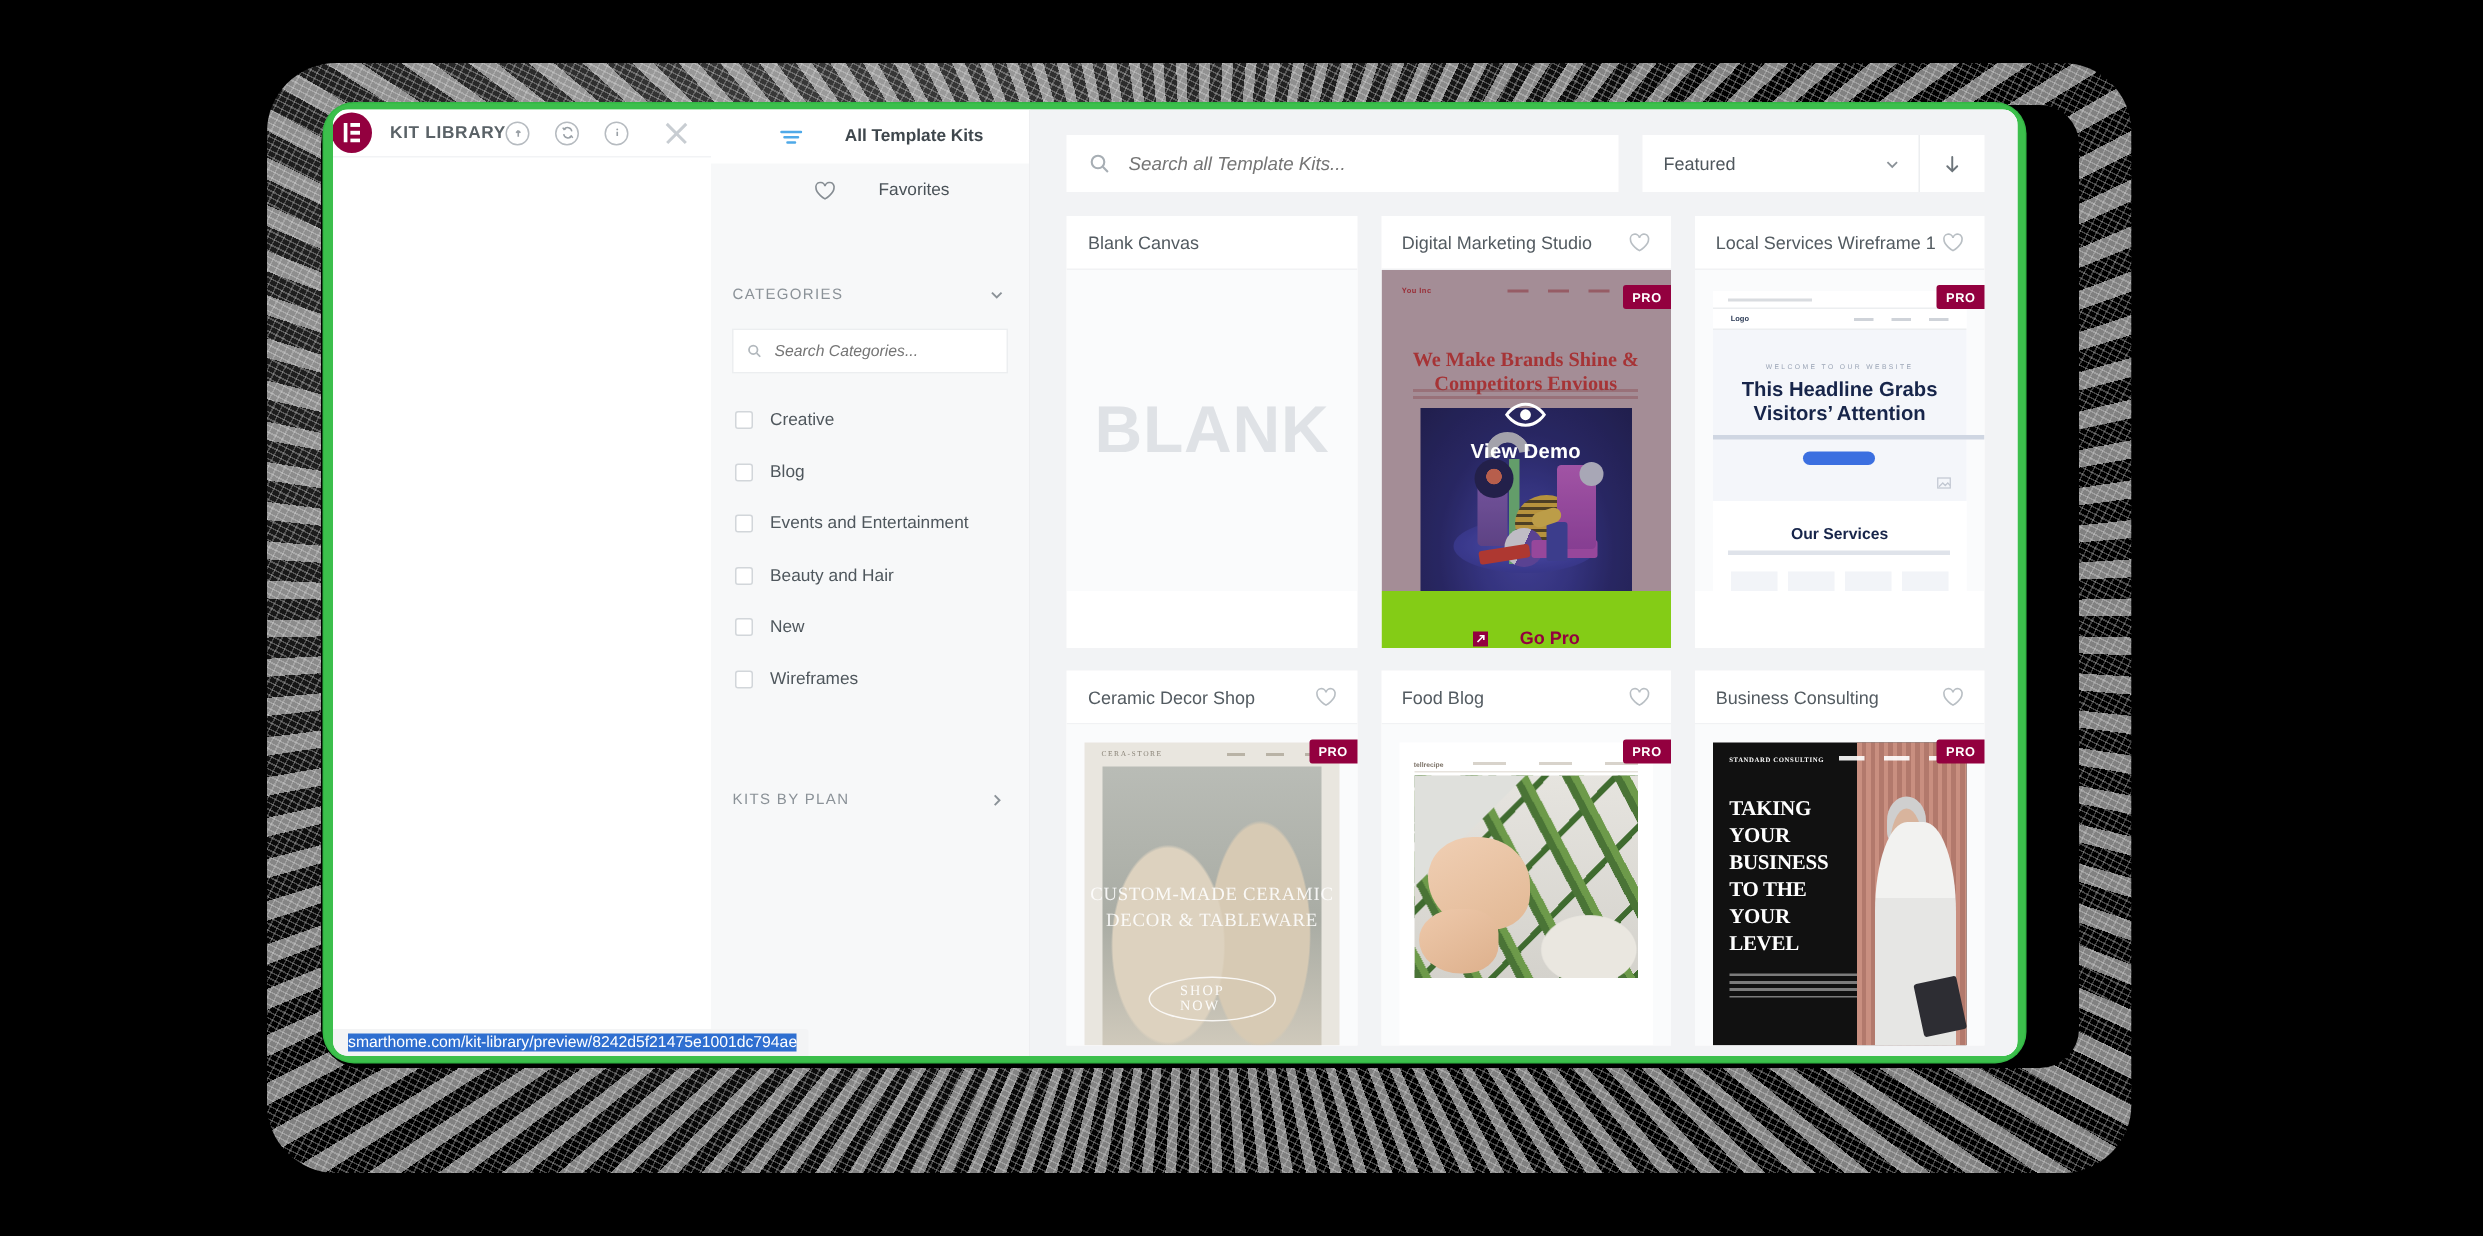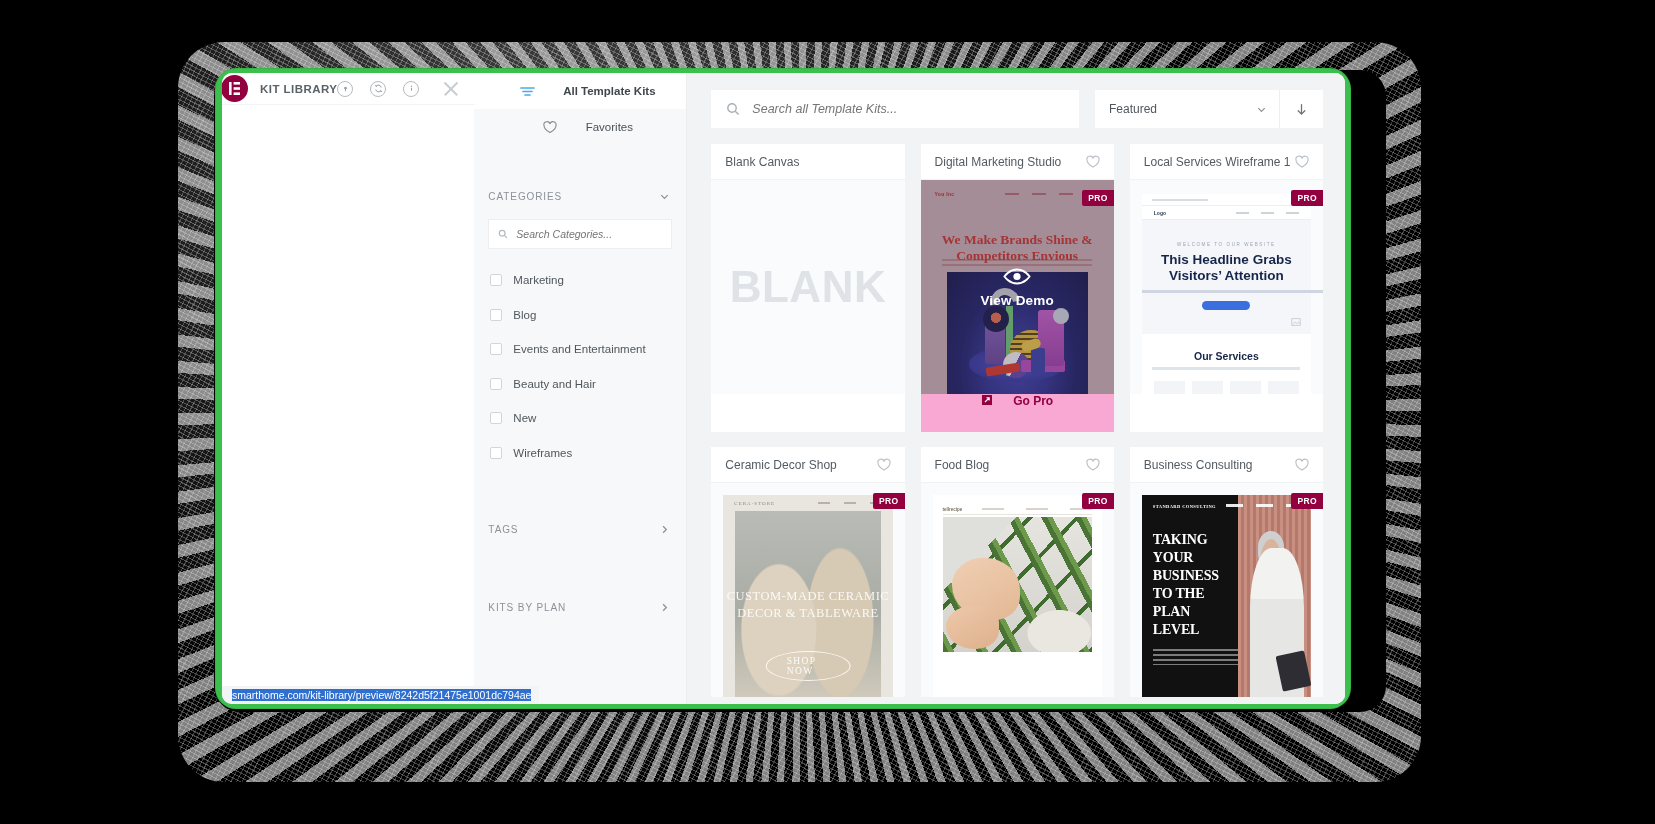--- a/index.html
+++ b/index.html
@@ -252,22 +252,22 @@
   .hover-overlay {
     position: absolute; inset: 0; z-index: 5;
     background: rgba(30,28,70,.22);
     display: flex; flex-direction: column; align-items: center; justify-content: center;
     gap: 7px; color: #fff; cursor: pointer;
   }
   .hover-overlay .eye { width: 28px; height: 19px; }
   .hover-overlay .vd { font-size: 13.5px; font-weight: 700; letter-spacing: .2px; }
 
   .gopro-bar {
-    height: 38px; display: flex; align-items: flex-start; justify-content: center; gap: 20px;
-    cursor: pointer; background: #f9a8d4;
+    height: 38px; display: flex; align-items: flex-end; justify-content: center; gap: 20px;
+    cursor: pointer; background: #84cc16;
   }
   .gopro-bar .gp-ico { width: 12px; height: 12px; color: #93003f; }
   .gopro-bar span { font-size: 12px; font-weight: 700; color: #93003f; }
 
   
   .lsw { position: absolute; inset: 0; background: #fff; }
   .lsw-topbar { height: 12px; background: #fff; border-bottom: 1px solid #eceef0; display: flex; align-items: center; padding-left: 10px; }
   .lsw-topbar i { width: 56px; height: 2px; background: #d9dce0; display: block; }
   .lsw-nav { height: 14px; background: #fff; border-bottom: 1px solid #eceef0; display: flex; align-items: center; padding: 0 12px; }
   .lsw-nav .lg { font-size: 5px; font-weight: 700; color: #2b3a55; }
@@ -462,21 +462,21 @@
           <svg viewBox="0 0 12 12" fill="none" stroke="currentColor" stroke-width="1.4" aria-hidden="true">
             <circle cx="5" cy="5" r="3.4"></circle>
               <path d="M7.7 7.7 10.6 10.6"></path>
           </svg>
           <input type="text" value="" placeholder="Search Categories..." style="">
         </div>
 
         <div class="cat-list">
           <div class="cat-row">
             <span class="cbox"></span>
-            <span>Marketing</span>
+            <span>Creative</span>
           </div>
           <div class="cat-row">
             <span class="cbox"></span>
             <span>Blog</span>
           </div>
           <div class="cat-row">
             <span class="cbox"></span>
             <span>Events and Entertainment</span>
           </div>
           <div class="cat-row">
@@ -486,26 +486,20 @@
           <div class="cat-row">
             <span class="cbox"></span>
             <span>New</span>
           </div>
           <div class="cat-row">
             <span class="cbox"></span>
             <span>Wireframes</span>
           </div>
         </div>
 
-        <div class="section-head tags">
-          <span>TAGS</span>
-          <svg class="chev" viewBox="0 0 12 12" fill="none" stroke="currentColor" stroke-width="1.4" aria-hidden="true">
-              <path d="M4.5 2.5 8 6l-3.5 3.5"></path>
-            </svg>
-        </div>
 
         <div class="section-head plan">
           <span>KITS BY PLAN</span>
           <svg class="chev" viewBox="0 0 12 12" fill="none" stroke="currentColor" stroke-width="1.4" aria-hidden="true">
               <path d="M4.5 2.5 8 6l-3.5 3.5"></path>
             </svg>
         </div>
       </div>
 
       <div class="main">
@@ -732,21 +726,21 @@
               </div>
               <div class="thumb">
                 <div class="bc" style="inset:12px 12px 0 12px;font-family:Liberation Serif, serif;">
                   <div class="bc-left">
                     <div class="bc-nav">
                       <span class="lg">STANDARD CONSULTING</span>
                     </div>
                     <div class="bc-h">
                       <div>TAKING YOUR</div>
                       <div>BUSINESS</div>
-                      <div>TO THE PLAN</div>
+                      <div>TO THE YOUR</div>
                       <div>LEVEL</div>
                     </div>
                     <div class="bc-p"></div>
 
                   </div>
                   <div class="bc-right">
                     <div class="bc-nav2">
                         <i></i>
                         <i></i>
                         <i></i>

